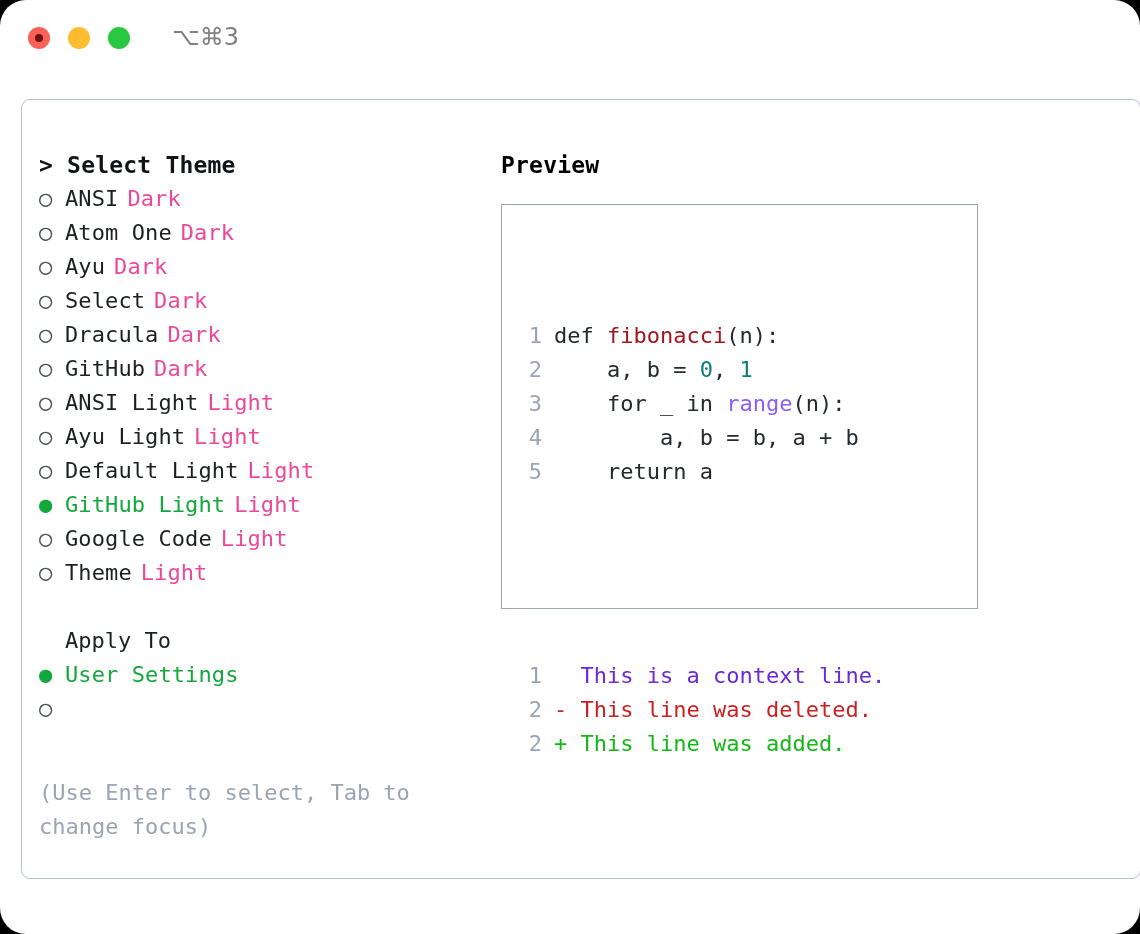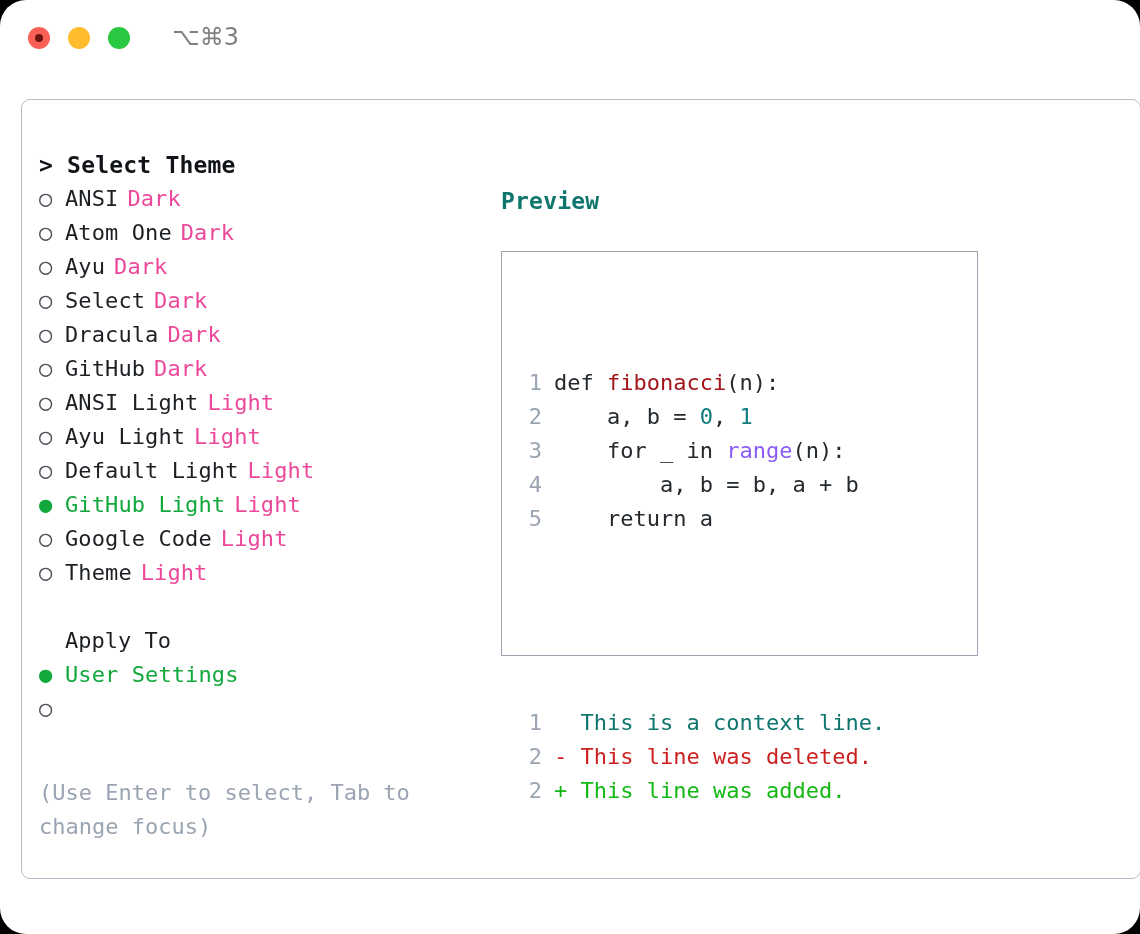--- a/index.html
+++ b/index.html
@@ -149,27 +149,26 @@
   
   .right-col {
     position: absolute;
     left: 479px;
     top: 48px;
     width: 490px;
   }
   .preview-header {
     font-size: 23px;
     font-weight: bold;
-    color: #0f766e;
+    color: #000000;
     line-height: 34px;
     letter-spacing: 0.2px;
-    margin-top: 36px;
   }
   .preview-box {
-    margin-top: 33px;
+    margin-top: 22px;
     width: 477px;
     height: 405px;
     border: 1.6px solid #9aa5b1;
     box-sizing: border-box;
     background: #ffffff;
     position: relative;
   }
   .code {
     position: absolute;
     left: 18px;
@@ -186,21 +185,21 @@
     color: #9aa4b2;
     margin-right: 12px;
   }
   .blank-line { height: 34px; }
 
   .tok-plain { color: #24292e; }
   .tok-fn    { color: #a3151b; }
   .tok-num   { color: #0f7b7b; }
   .tok-call  { color: #8b5cf6; }
 
-  .diff-ctx { color: #0f766e; }
+  .diff-ctx { color: #6d28d9; }
   .diff-del { color: #cc1f1f; }
   .diff-add { color: #14b814; }
 </style>
 </head>
 <body>
 
 <div class="window">
 
   <div class="titlebar">
     <div class="lights">

